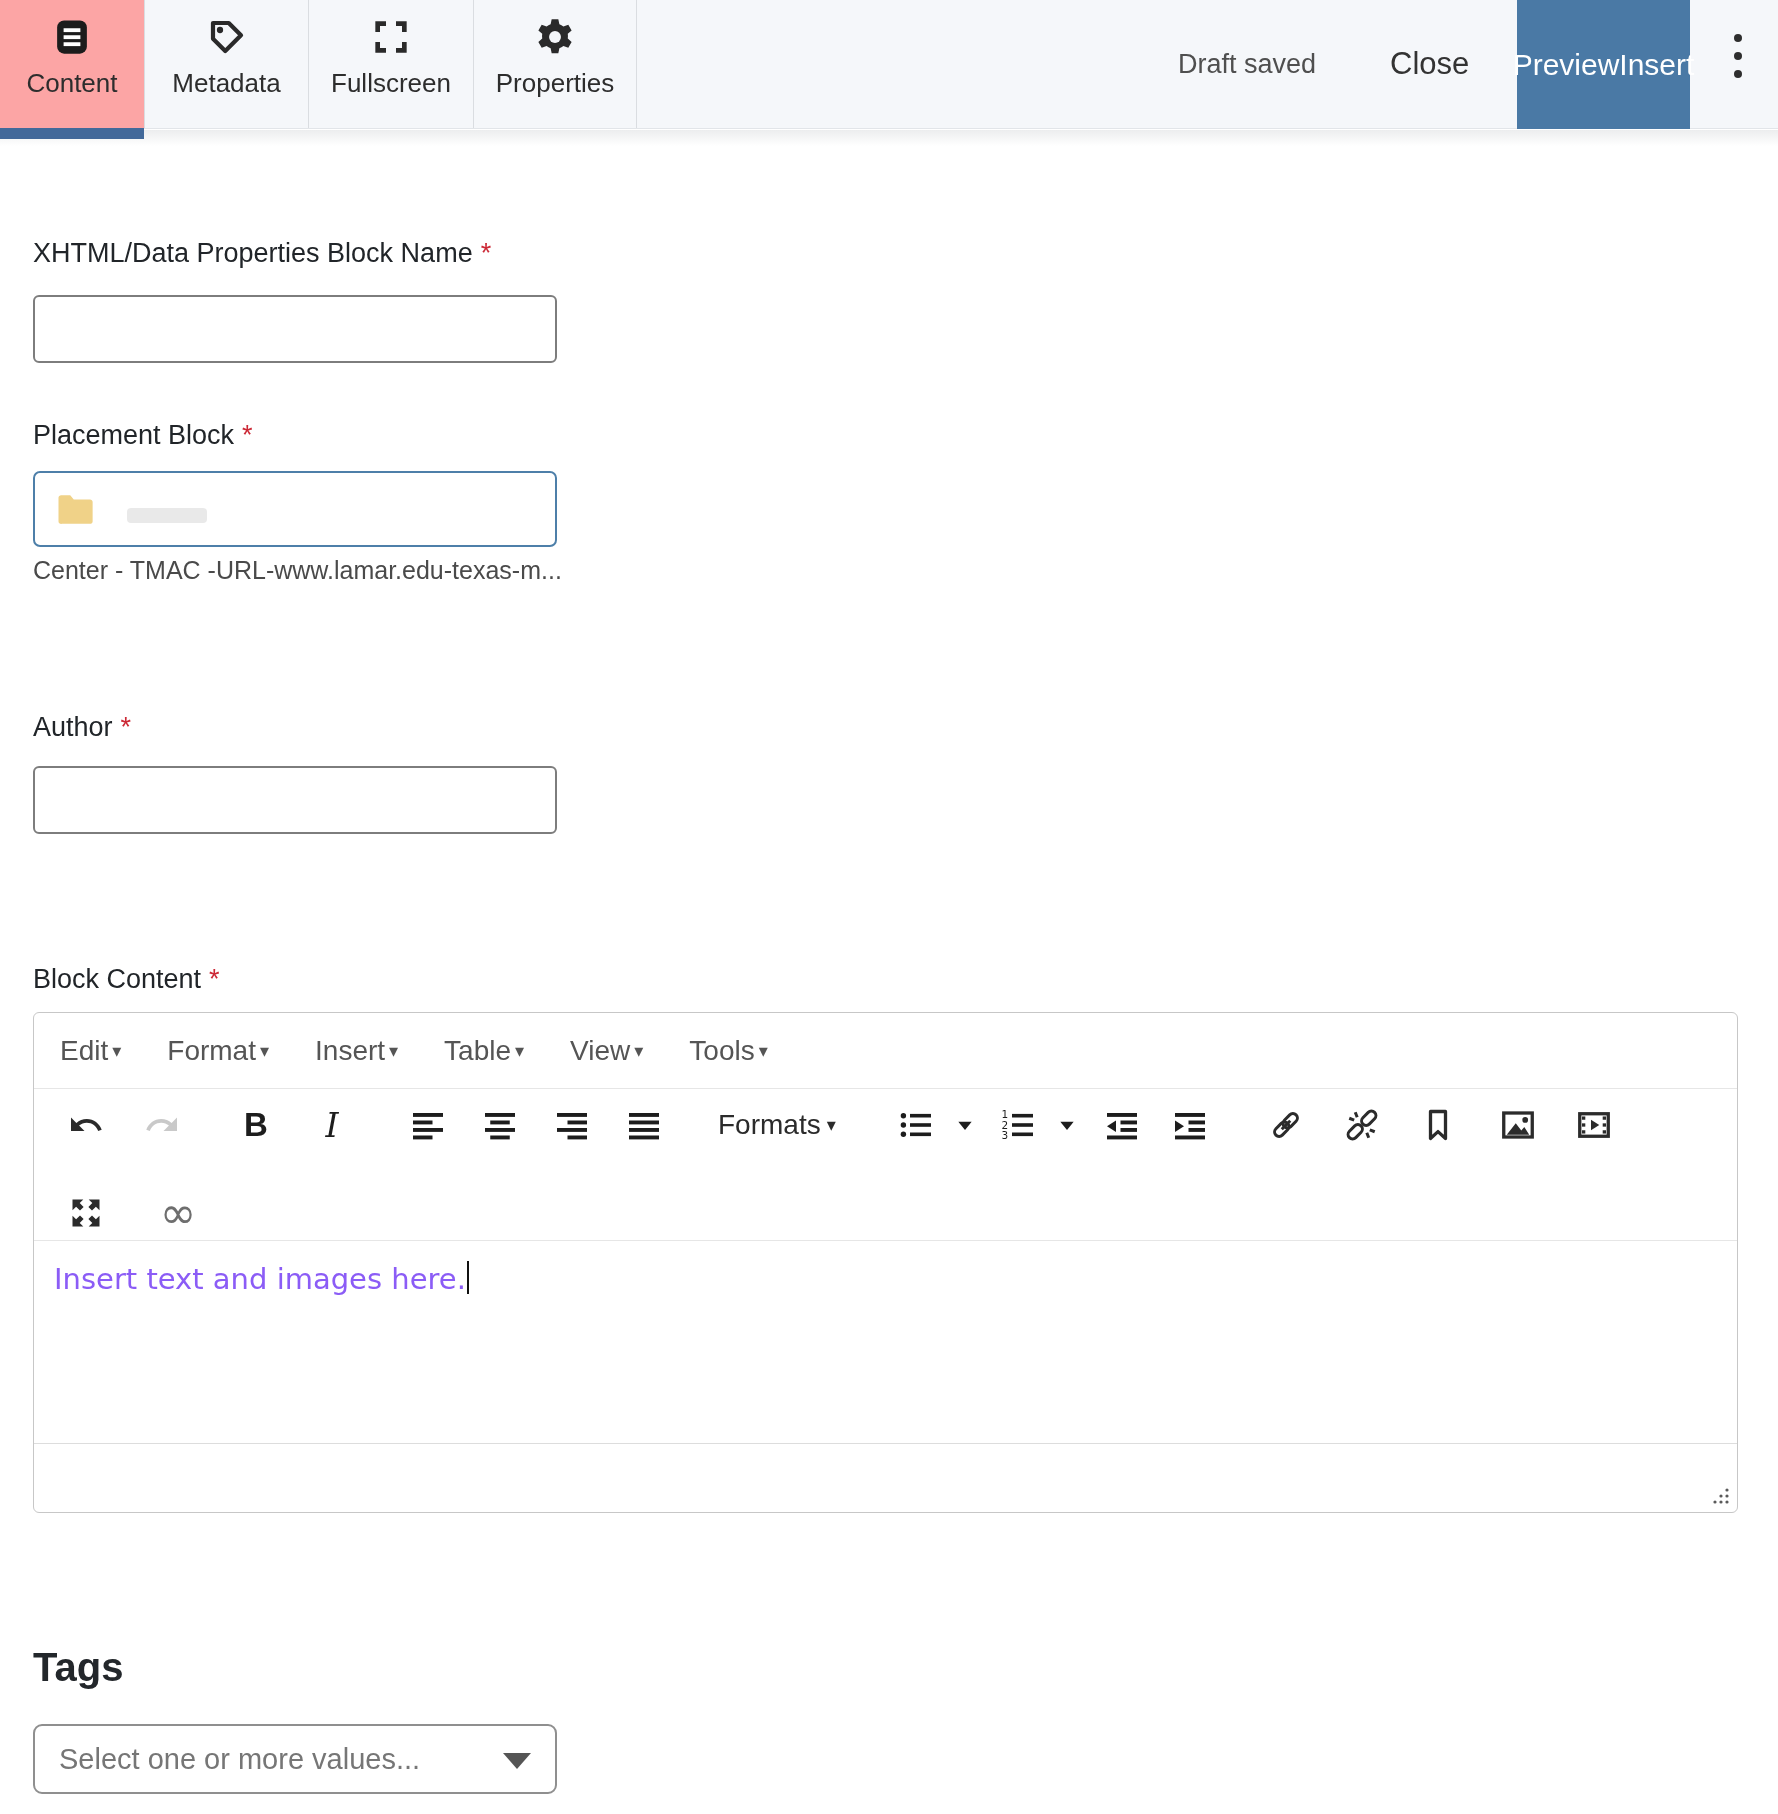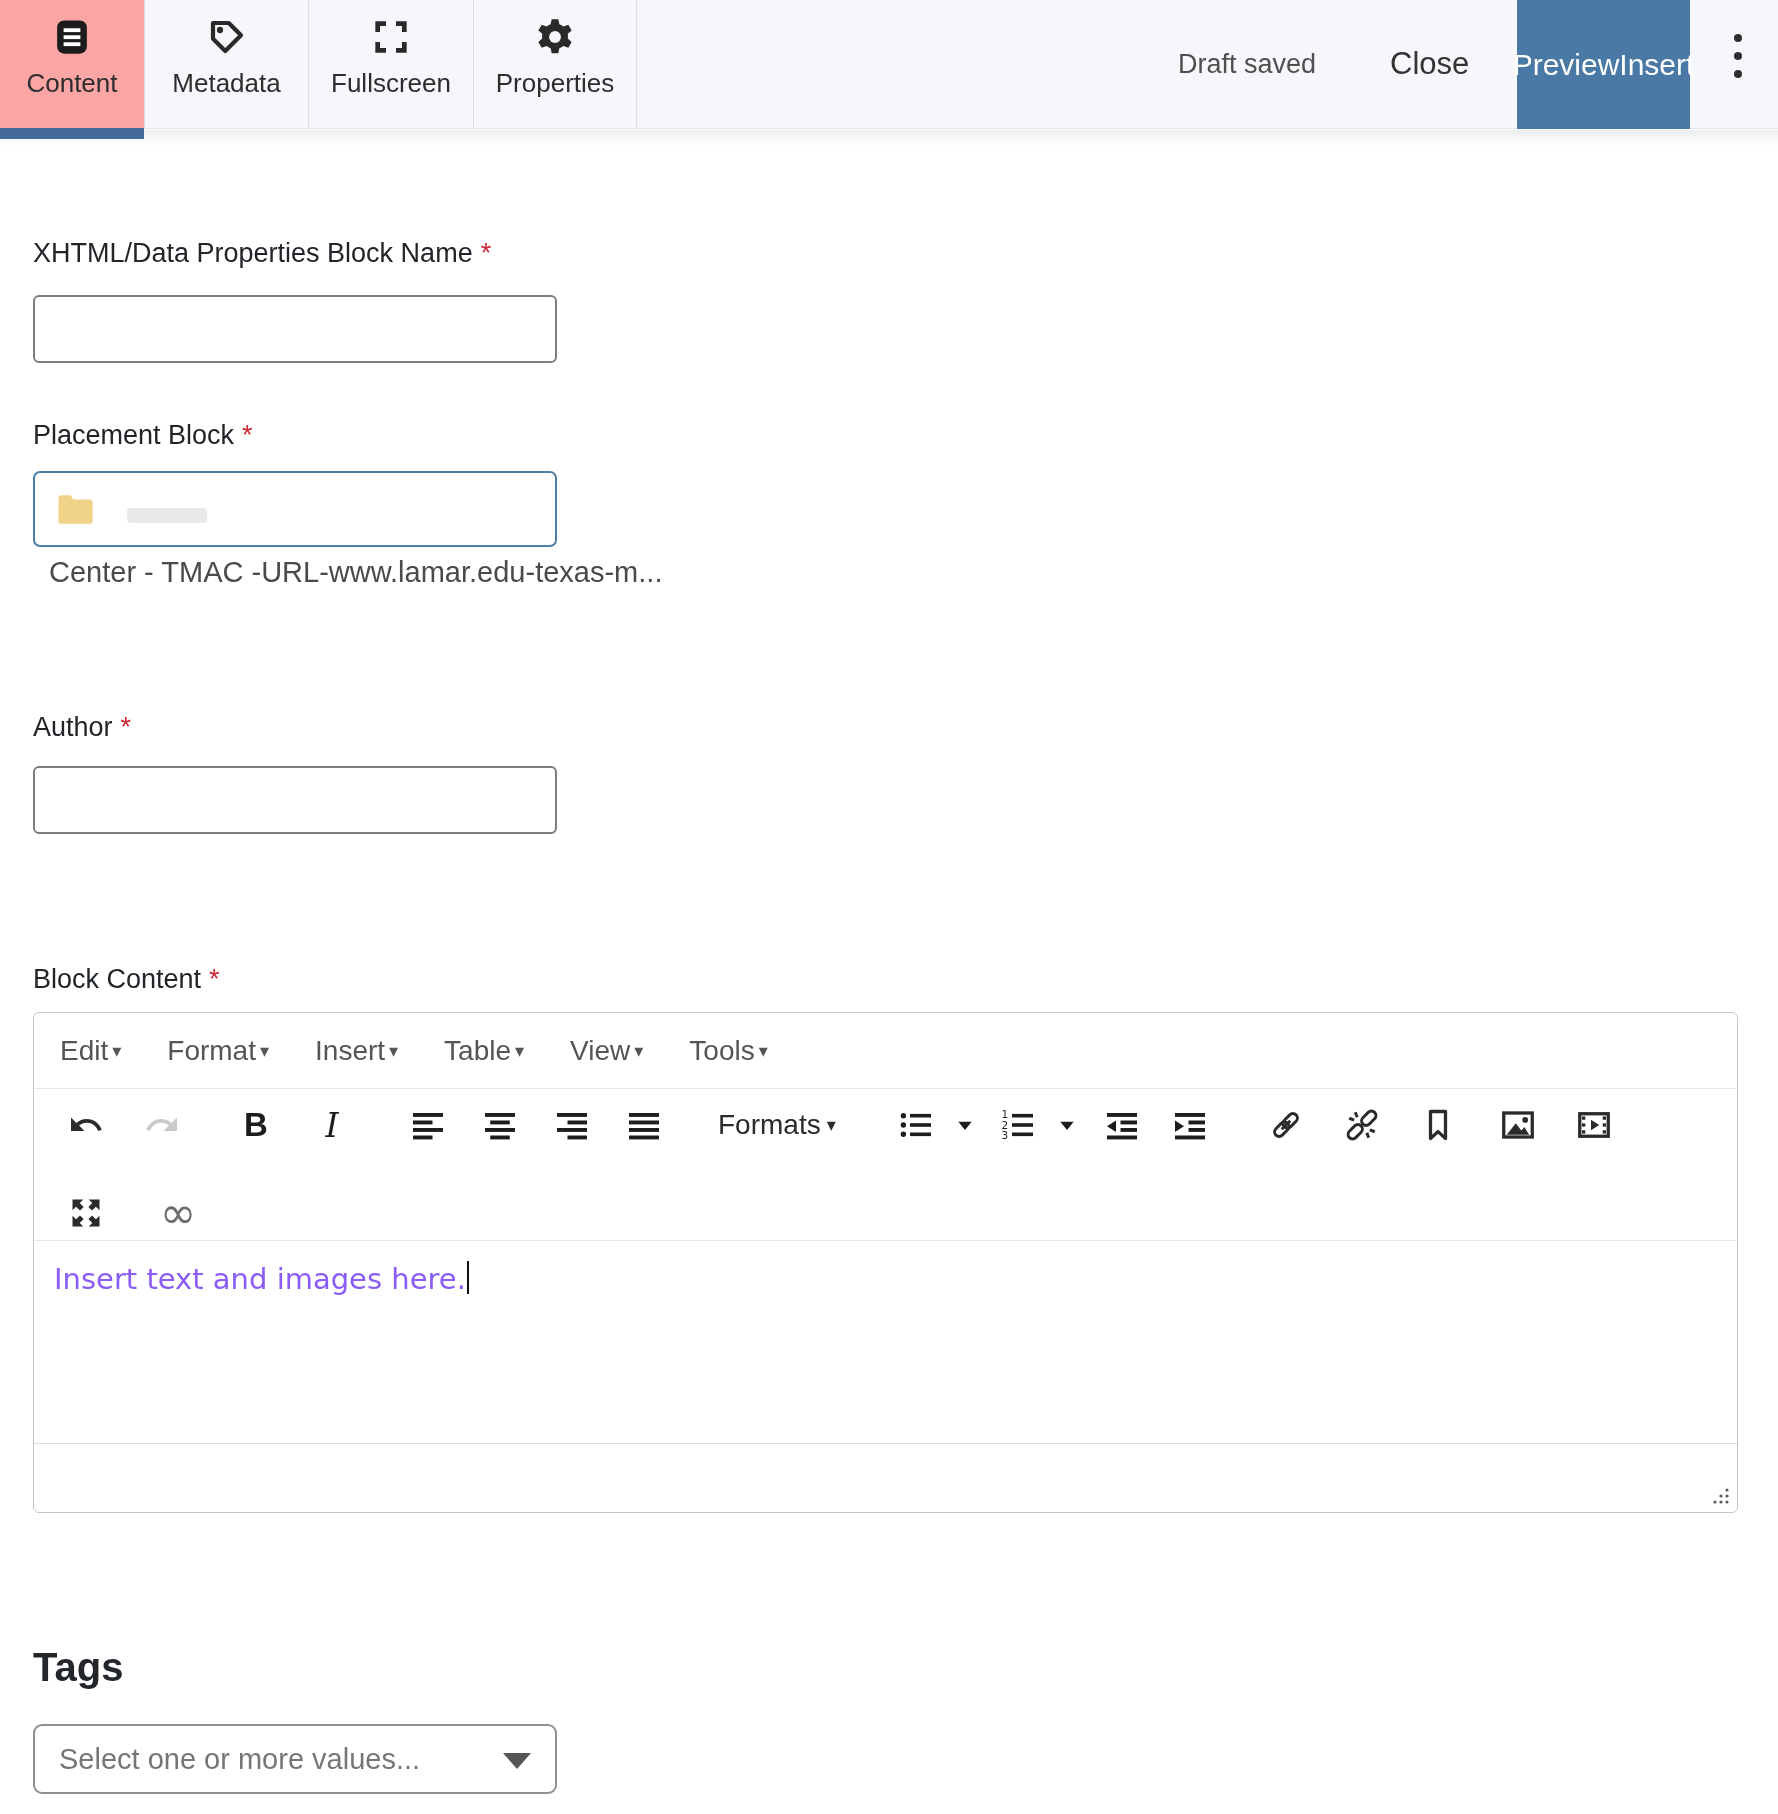--- a/index.html
+++ b/index.html
@@ -35,21 +35,21 @@
   
   .field-label { position:absolute; left:33px; font-size:27px; color:#212529; }
   .req { color:#cc2936; margin-left:8px; }
   .text-input { position:absolute; left:33px; width:524px; height:68px; border:2px solid #7d7d7d; border-radius:6px;
                 font-size:27px; font-family:inherit; padding:0 16px; color:#222; background:#fff; }
 
   .chooser { position:absolute; left:33px; top:471px; width:524px; height:76px; border:2px solid #4d7fa9;
              border-radius:7px; background:#fff; display:flex; align-items:center; padding-left:20px; cursor:pointer; }
   .folder-icon { width:42px; height:35px; }
   .redacted { width:80px; height:15px; margin-left:30px; margin-top:12px; border-radius:4px; background:#e9e9e9; }
-  .chooser-caption { position:absolute; left:33px; top:556px; font-size:29px; color:#4a4a4a;margin-left:16px; }
+  .chooser-caption { position:absolute; left:33px; top:556px; font-size:25px; color:#4a4a4a; }
 
   
   .editor { position:absolute; left:33px; top:1012px; width:1705px; height:501px; border:1px solid #c7c7c7;
             border-radius:6px; background:#fff; display:flex; flex-direction:column; }
   .menubar { height:76px; border-bottom:1px solid #e6e6e6; display:flex; align-items:center; padding-left:26px; gap:46px; }
   .menu-item { font-size:28px; color:#555; cursor:pointer; display:flex; align-items:center; gap:4px; }
   .menu-item .mcaret { font-size:18px; color:#555; }
   .toolbar { position:relative; height:152px; border-bottom:1px solid #e6e6e6; }
   .tb { position:absolute; height:48px; width:52px; display:flex; align-items:center; justify-content:center;
         background:none; border:none; cursor:pointer; }

